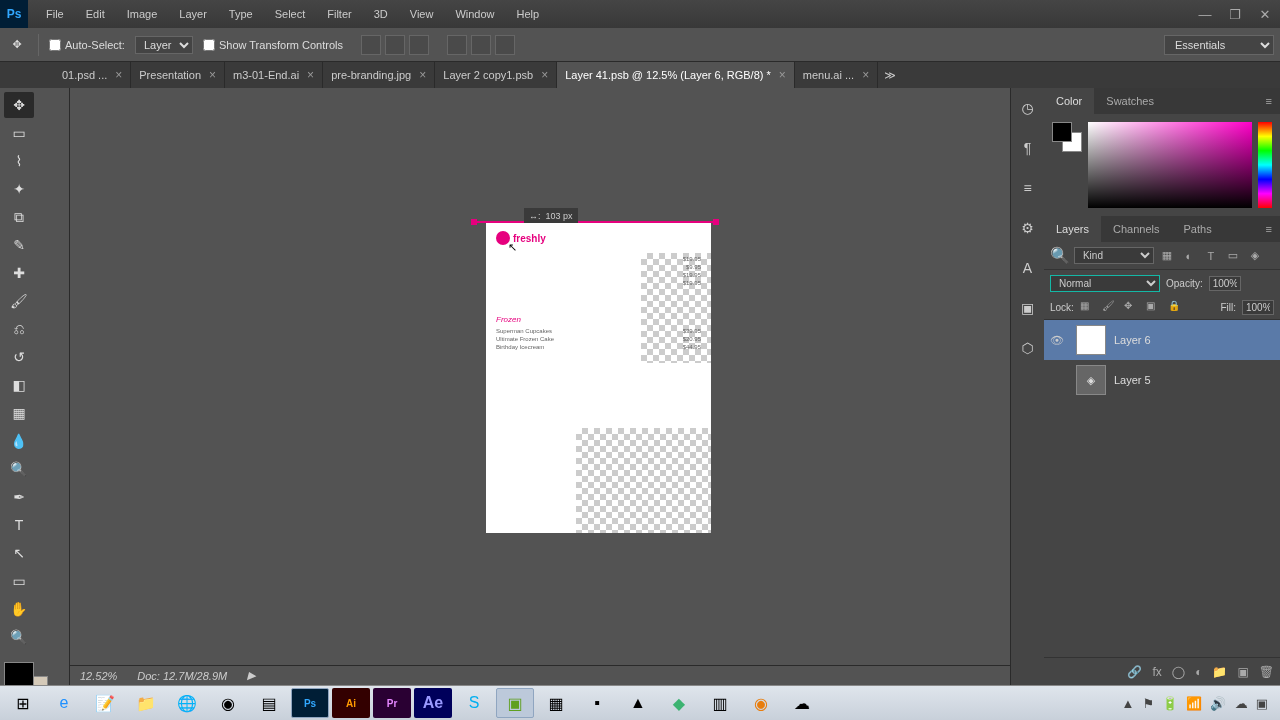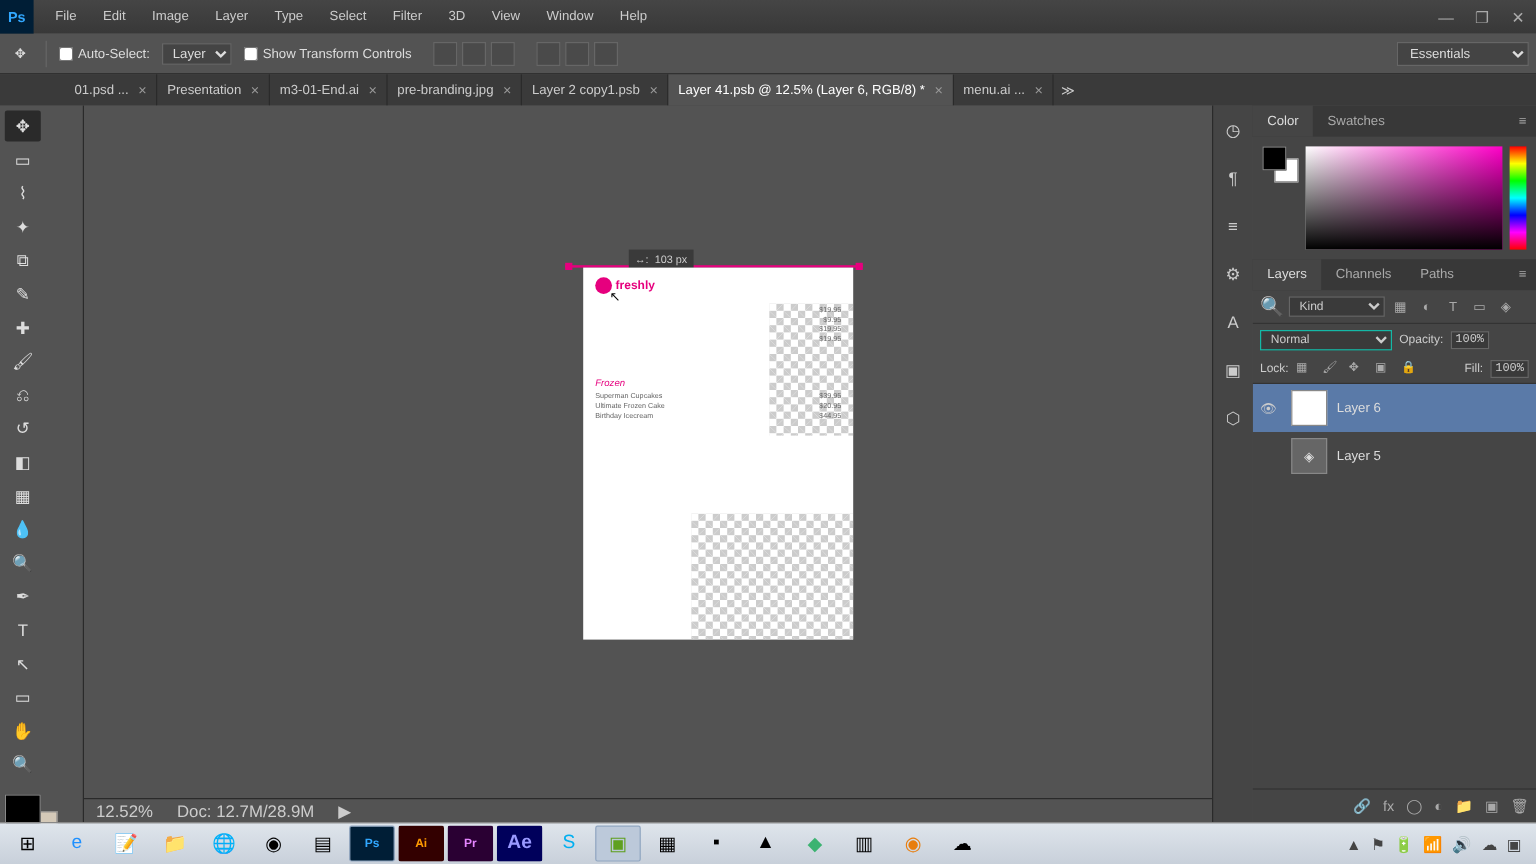--- a/index.html
+++ b/index.html
@@ -56,21 +56,21 @@
 .logo-circle { width: 14px; height: 14px; border-radius: 50%; background: #e6007e; }
 .logo-text { color: #e6007e; font-size: 10px; font-weight: bold; }
 .cursor-arrow { position: absolute; top: 18px; left: 22px; font-size: 11px; color: #000; }
 .menu-section { margin-top: 8px; }
 .menu-sec-title { color: #e6007e; font-style: italic; font-size: 8px; margin-bottom: 3px; }
 .menu-row { display: flex; justify-content: space-between; font-size: 6px; color: #666; padding: 1px 0; }
 .checker-right { position: absolute; top: 30px; right: 0; width: 70px; height: 110px; }
 .checker-bottom { position: absolute; bottom: 0; right: 0; width: 135px; height: 105px; }
 
 
-.canvas-status { position: absolute; bottom: 0; left: 0; right: 0; height: 20px; background: #535353; border-top: 1px solid #2a2a2a; display: flex; align-items: center; color: #ccc; font-size: 14px; padding: 0 10px; gap: 20px; }
+.canvas-status { position: absolute; bottom: 0; left: 0; right: 0; height: 20px; background: #535353; border-top: 1px solid #2a2a2a; display: flex; align-items: center; color: #ccc; font-size: 11px; padding: 0 10px; gap: 20px; font-style: italic; }
 
 
 .mini-strip { width: 34px; background: #454545; border-left: 1px solid #2a2a2a; display: flex; flex-direction: column; align-items: center; padding-top: 10px; gap: 20px; }
 .mini-icon { width: 20px; height: 20px; color: #ccc; display: flex; align-items: center; justify-content: center; font-size: 14px; }
 
 
 .right-panels { width: 236px; background: #454545; display: flex; flex-direction: column; }
 .panel-tabs { height: 26px; background: #383838; display: flex; align-items: center; color: #aaa; font-size: 11px; }
 .panel-tab { padding: 0 12px; height: 26px; display: flex; align-items: center; }
 .panel-tab.active { background: #454545; color: #ddd; }
@@ -84,21 +84,21 @@
 .color-field { flex: 1; height: 86px; background: linear-gradient(to top, #000, transparent), linear-gradient(to right, #fff, #ff00c8); position: relative; }
 .hue-strip { width: 14px; height: 86px; background: linear-gradient(to bottom, #f00, #ff0, #0f0, #0ff, #00f, #f0f, #f00); }
 
 
 .layers-panel { flex: 1; background: #454545; display: flex; flex-direction: column; }
 .layer-filter-row { height: 28px; display: flex; align-items: center; padding: 0 6px; gap: 4px; border-bottom: 1px solid #333; }
 .filter-select { background: #3a3a3a; border: 1px solid #666; color: #ccc; font-size: 10px; padding: 1px 4px; width: 80px; }
 .filter-icon { width: 18px; height: 18px; color: #aaa; display: flex; align-items: center; justify-content: center; font-size: 11px; }
 .layer-opts-row { height: 26px; display: flex; align-items: center; padding: 0 6px; gap: 6px; color: #ccc; font-size: 10px; }
 .blend-select { background: #3a3a3a; border: 1px solid #14b8a6; color: #ccc; font-size: 10px; padding: 1px 4px; width: 110px; }
-.pct-input { background: #3a3a3a; border: 1px solid #666; color: #ccc; font-size: 10px; width: 32px; text-align: right; padding: 1px 3px; font-family: Liberation Mono, monospace; }
+.pct-input { background: #3a3a3a; border: 1px solid #666; color: #ccc; font-size: 10px; width: 32px; text-align: right; padding: 1px 3px; }
 .lock-row { height: 24px; display: flex; align-items: center; padding: 0 6px; gap: 6px; color: #ccc; font-size: 10px; border-bottom: 1px solid #333; }
 .lock-icon { width: 16px; height: 16px; color: #aaa; }
 .layers-list { flex: 1; overflow: auto; }
 .layer-row { height: 40px; display: flex; align-items: center; padding: 0 6px; gap: 8px; color: #ddd; font-size: 11px; }
 .layer-row.selected { background: #5a7aa8; }
 .layer-eye { width: 18px; color: #ccc; }
 .layer-thumb { width: 30px; height: 30px; background: #fff; border: 1px solid #888; }
 .layer-thumb.smart { background: #666; display:flex; align-items:center; justify-content:center; }
 .layers-footer { height: 28px; border-top: 1px solid #333; display: flex; align-items: center; justify-content: flex-end; padding: 0 6px; gap: 10px; color: #aaa; font-size: 12px; }
 

